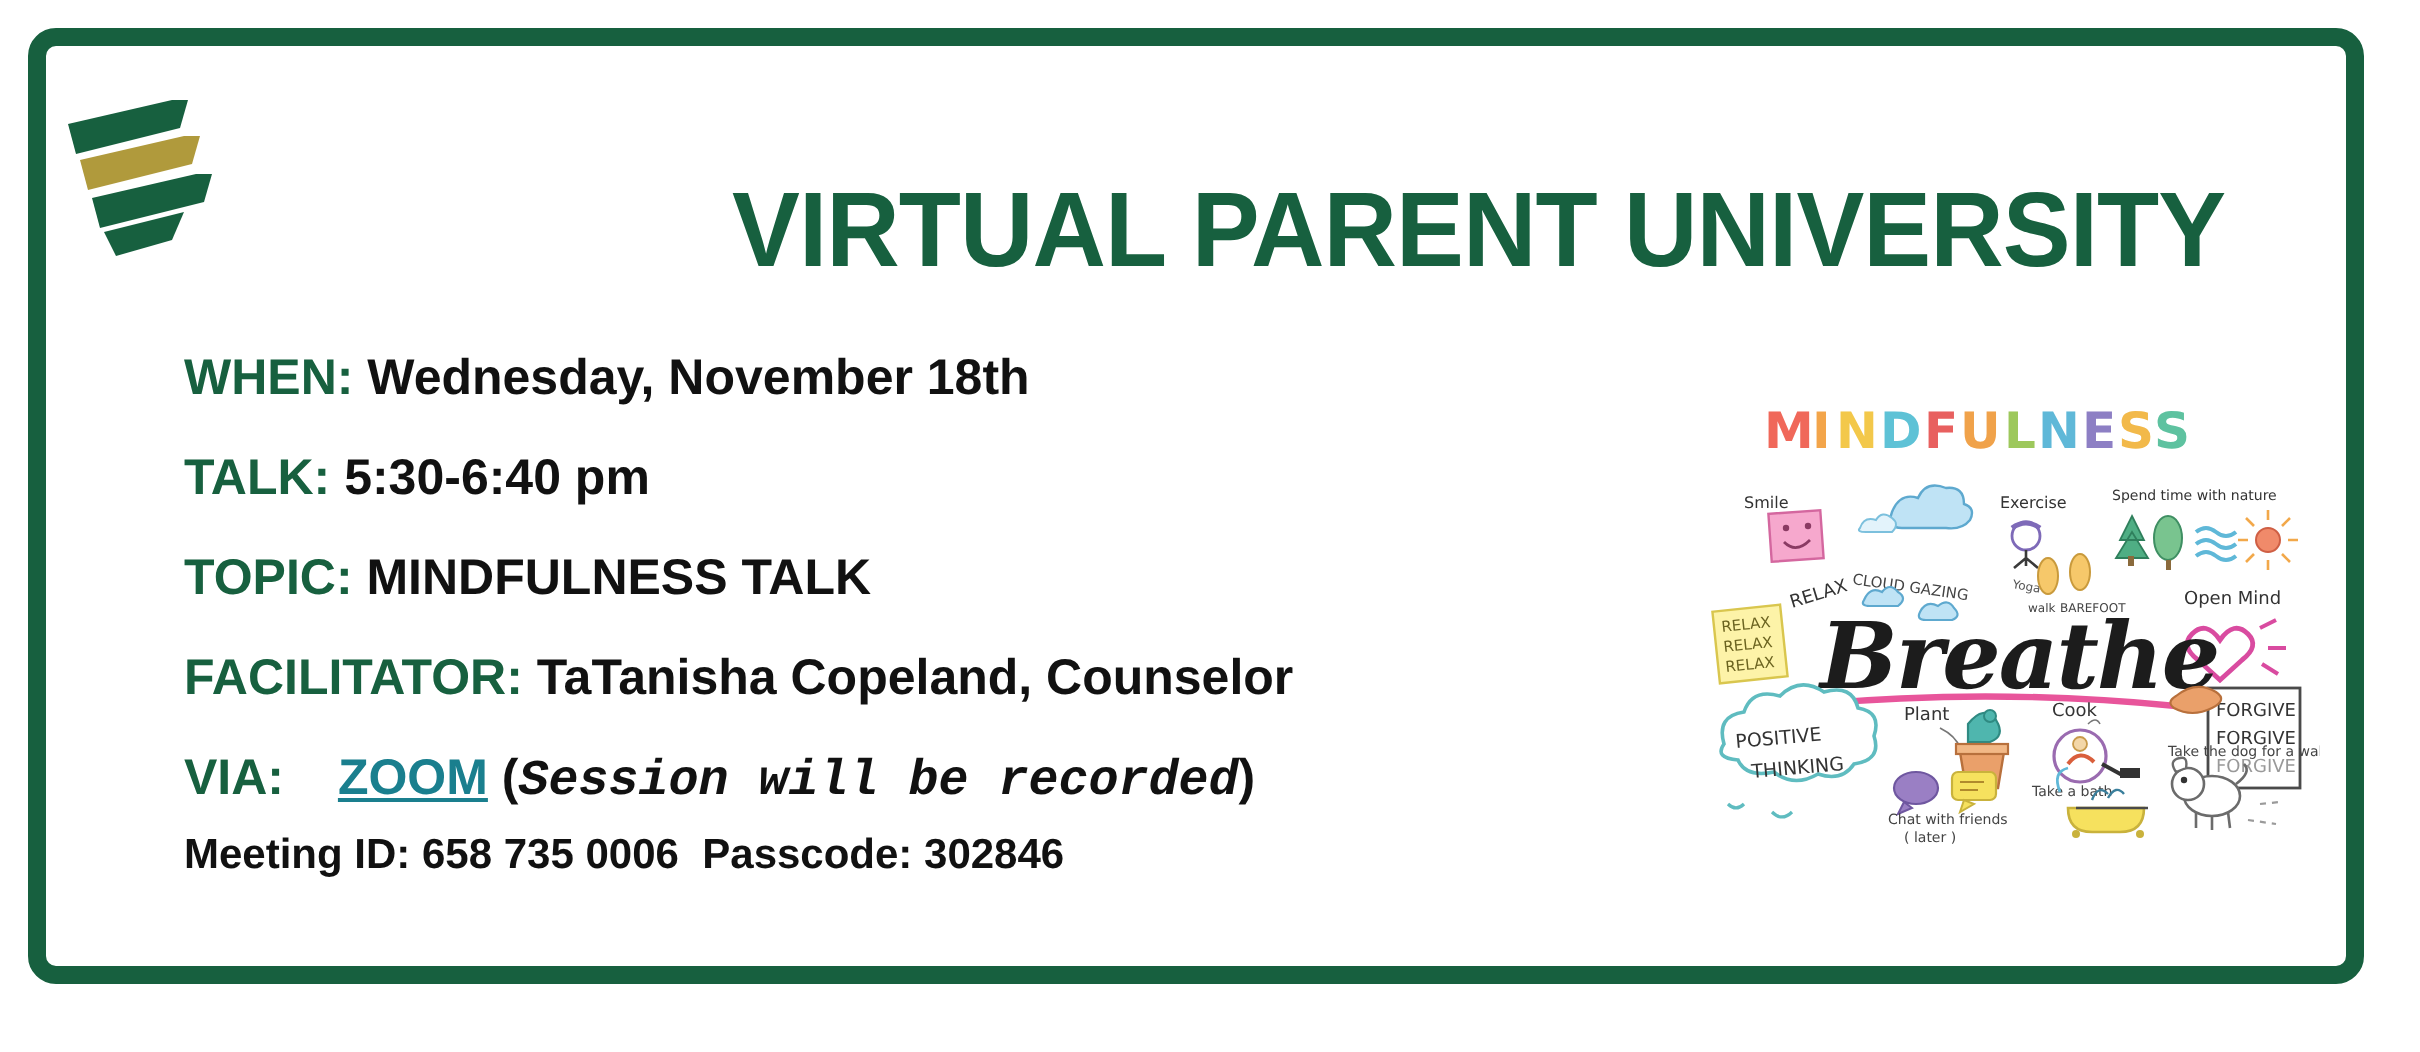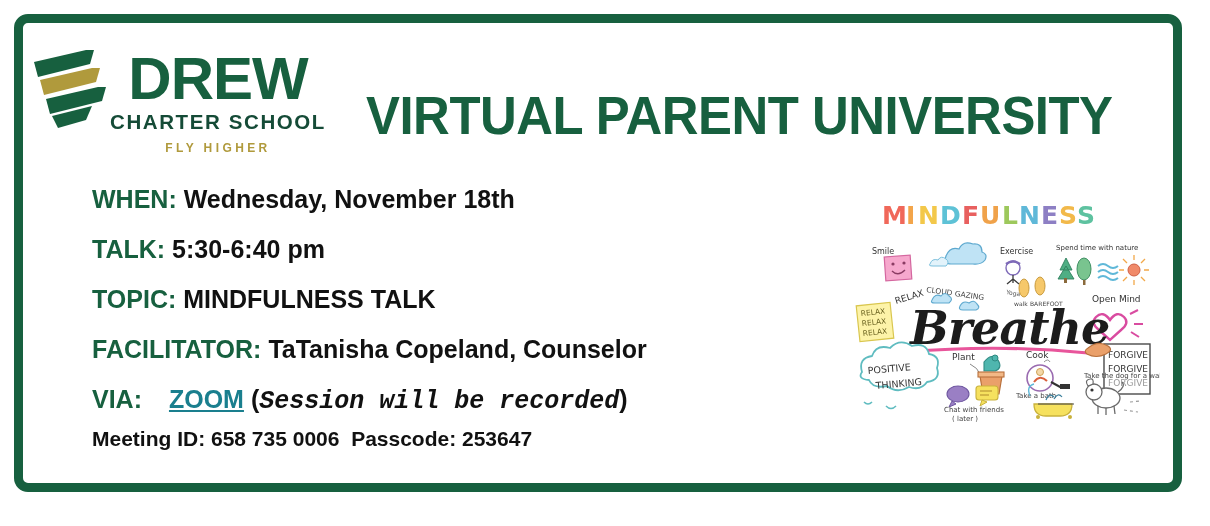--- a/index.html
+++ b/index.html
@@ -100,21 +100,21 @@
     color: #17603f;
     white-space: nowrap;
     transform: scaleX(0.96);
     transform-origin: left center;
   }
 
   
   #details {
     position: absolute;
     left: 92px;
-    top: 186px;
+    top: 176px;
     width: 740px;
   }
   .detail-row {
     font-family: "Liberation Sans", sans-serif;
     font-weight: bold;
     font-size: 25px;
     line-height: 26px;
     color: #111111;
     margin-bottom: 24px;
     white-space: nowrap;
@@ -172,25 +172,20 @@
 
     <div id="logo-mark">
       <svg width="82" height="86" viewBox="0 0 82 86" xmlns="http://www.w3.org/2000/svg">
         <path d="M4 14 L56 2 L64 2 L60 16 L8 29 Z" fill="#17603f"></path>
         <path d="M10 32 L62 20 L70 20 L66 34 L14 47 Z" fill="#b09a3c"></path>
         <path d="M16 51 L68 39 L76 39 L72 53 L20 66 Z" fill="#17603f"></path>
         <path d="M22 68 L62 58 L56 72 L28 80 Z" fill="#17603f"></path>
       </svg>
     </div>
 
-    <div id="logo-wordmark">
-      <div id="logo-drew">DREW</div>
-      <div id="logo-charter">CHARTER SCHOOL</div>
-      <div id="logo-tagline">FLY HIGHER</div>
-    </div>
 
     <div id="main-title">VIRTUAL PARENT UNIVERSITY</div>
   </div>
 
   <div id="details">
 
     <div class="detail-row">
       <span class="detail-label">WHEN:</span>
       <span class="detail-value">Wednesday, November 18th</span>
     </div>
@@ -209,21 +204,21 @@
       <span class="detail-label">FACILITATOR:</span>
       <span class="detail-value">TaTanisha Copeland, Counselor</span>
     </div>
 
     <div class="detail-row" id="row-via">
       <span class="detail-label">VIA:</span>
       <a id="zoom-link" href="#">ZOOM</a>
       <span id="via-note"><span>(</span><i>Session will be recorded</i><span>)</span></span>
     </div>
 
-    <div id="meeting-line">Meeting ID: 658 735 0006  Passcode: 253647</div>
+    <div id="meeting-line">Meeting ID: 658 735 0006  Passcode: 302846</div>
   </div>
 
   <div id="illustration">
     <svg width="312" height="226" viewBox="0 0 312 226" xmlns="http://www.w3.org/2000/svg" font-family="'DejaVu Sans', sans-serif">
 
       <g id="mf-heading" font-size="25" font-weight="bold" letter-spacing="2.2">
         <text x="34" y="28" fill="#f0685a">M</text>
         <text x="58" y="28" fill="#f3a54a">I</text>
         <text x="70" y="28" fill="#f3c84a">N</text>
         <text x="92" y="28" fill="#5ec2d6">D</text>

